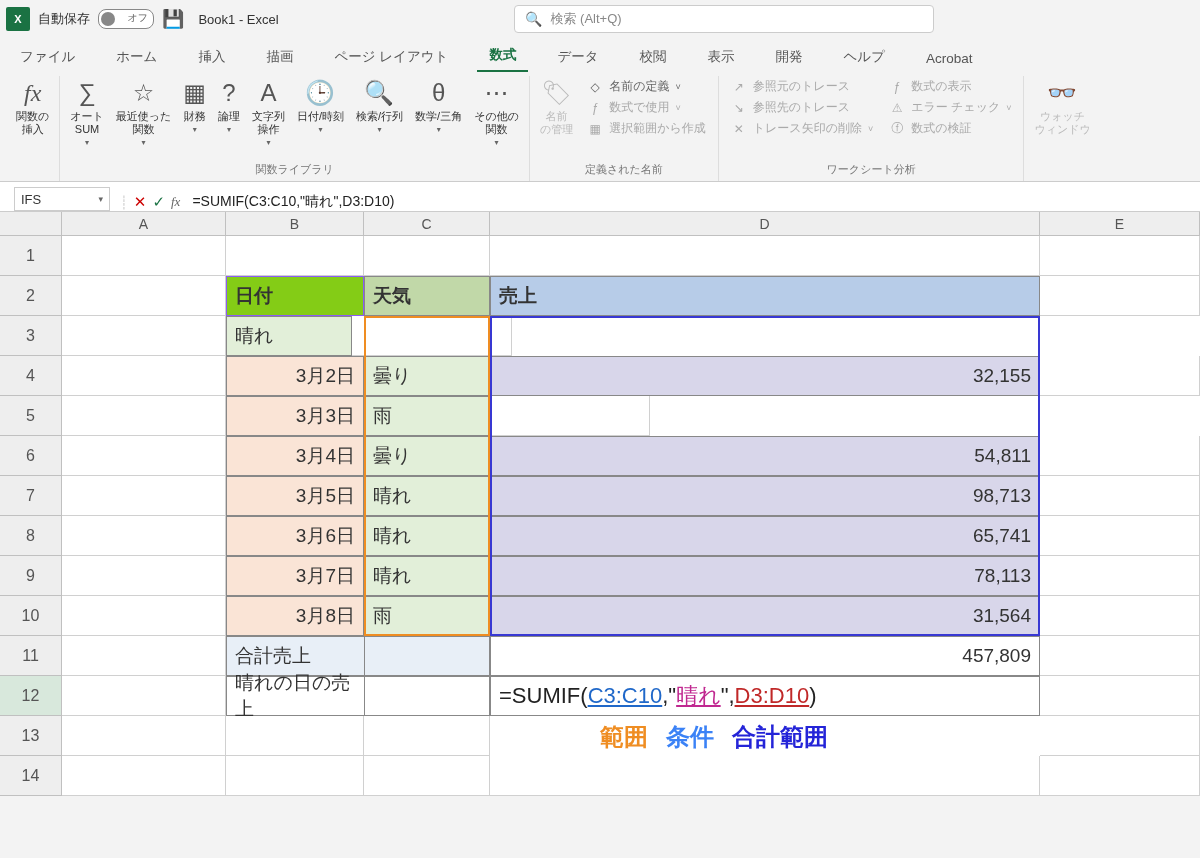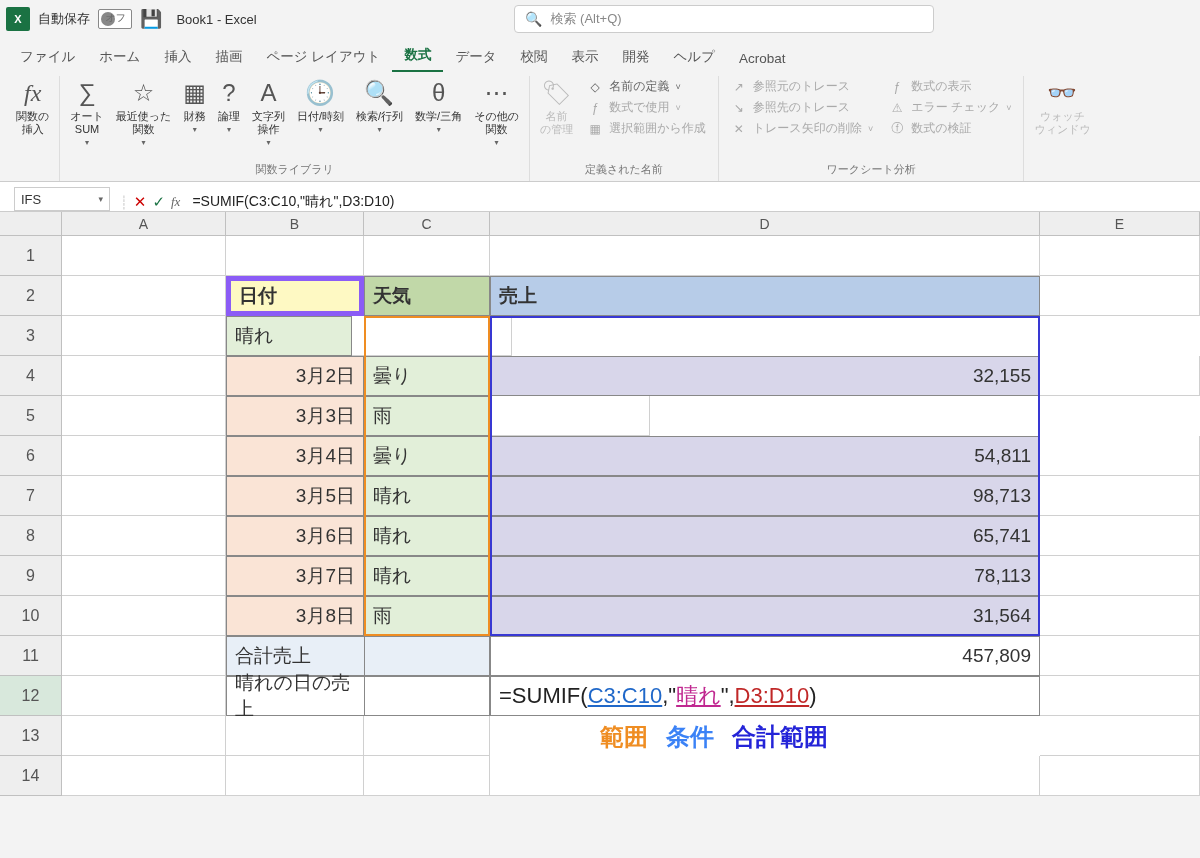--- a/index.html
+++ b/index.html
@@ -2,30 +2,30 @@
 <html><head>
 <meta charset="utf-8">
 <style>
   * { box-sizing: border-box; margin: 0; padding: 0; }
   body { font-family: "Yu Gothic UI", "Segoe UI", Meiryo, sans-serif; background: #f3f3f3; width: 1200px; height: 858px; overflow: hidden; font-size: 13px; color: #333; }
 
   
   .titlebar { display: flex; align-items: center; height: 38px; padding: 0 6px; background: #f3f3f3; gap: 8px; }
   .xl-icon { width: 24px; height: 24px; background: #1a7243; color: #fff; display: flex; align-items: center; justify-content: center; font-size: 11px; font-weight: bold; border-radius: 2px; }
   .autosave-label { font-size: 13px; }
-  .toggle { width: 34px; height: 20px; border: 1px solid #888; border-radius: 2px; position: relative; background: #fff; }
+  .toggle { width: 56px; height: 20px; border: 1px solid #888; border-radius: 8px; position: relative; background: #fff; }
   .toggle-knob { width: 14px; height: 14px; border-radius: 50%; background: #888; position: absolute; top: 2px; left: 2px; }
   .toggle-text { position: absolute; right: 5px; top: 1px; font-size: 10px; color: #666; }
   .save-ic { color: #8e3a9d; font-size: 18px; }
   .doc-title { font-size: 13px; margin-left: 6px; }
   .searchbox { margin-left: auto; margin-right: 260px; width: 420px; height: 28px; background: #fff; border: 1px solid #ccc; border-radius: 4px; display: flex; align-items: center; padding: 0 10px; gap: 8px; color: #888; }
   .searchbox span.sicon { font-size: 14px; }
 
   
-  .tabstrip { display: flex; align-items: flex-end; height: 34px; padding: 0 8px; gap: 0; background: #f3f3f3; }
+  .tabstrip { display: flex; align-items: flex-end; height: 34px; padding: 0 8px; gap: 17px; background: #f3f3f3; }
   .tab { padding: 6px 12px 6px; font-size: 13.5px; color: #555; cursor: pointer; }
   .tab.active { color: #1a7243; font-weight: 600; border-bottom: 2px solid #1a7243; }
 
   
   .ribbon { display: flex; background: #f3f3f3; border-bottom: 1px solid #ccc; height: 110px; padding: 4px 6px 0; }
   .group { display: flex; flex-direction: column; align-items: center; padding: 0 8px; border-right: 1px solid #ddd; }
   .group:last-child { border-right: none; }
   .group-row { display: flex; gap: 8px; flex: 1; align-items: flex-start; }
   .btn-v { display: flex; flex-direction: column; align-items: center; gap: 2px; padding: 2px 2px; cursor: pointer; }
   .btn-v .ic { font-size: 24px; color: #555; height: 30px; display: flex; align-items: center; }
@@ -62,21 +62,21 @@
   .rows { }
   .row { display: flex; height: 40px; }
   .rh { width: 62px; background: #eee; border-right: 1px solid #c0c0c0; border-bottom: 1px solid #c0c0c0; display: flex; align-items: center; justify-content: center; color: #555; font-size: 16px; }
   .cell { border-right: 1px solid #d0d0d0; border-bottom: 1px solid #d0d0d0; display: flex; align-items: center; padding: 0 8px; font-size: 19px; }
   .cA { width: 164px; }
   .cB { width: 138px; }
   .cC { width: 126px; }
   .cD { width: 550px; }
   .cE { width: 160px; }
 
-  .hdr-date { background: #fef9c3; font-weight: bold; border: 5px solid #8b5cf6; }
+  .hdr-date { background: #84cc16; font-weight: bold; border: 1px solid #8b5cf6; }
   .hdr-weather { background: #c1d8a8; font-weight: bold; border: 1px solid #888; }
   .hdr-sales { background: #b7cce8; font-weight: bold; border: 1px solid #888; }
 
   .date-cell { background: #fae4d6; justify-content: flex-end; border: 1px solid #888; }
   .weather-cell { background: #e2efd9; border: 1px solid #888; }
   .sales-cell { background: #d8d6ea; justify-content: flex-end; border: 1px solid #888; }
 
   .total-label { background: #e8eff7; border: 1px solid #888; }
   .total-val { justify-content: flex-end; border: 1px solid #888; }
 

